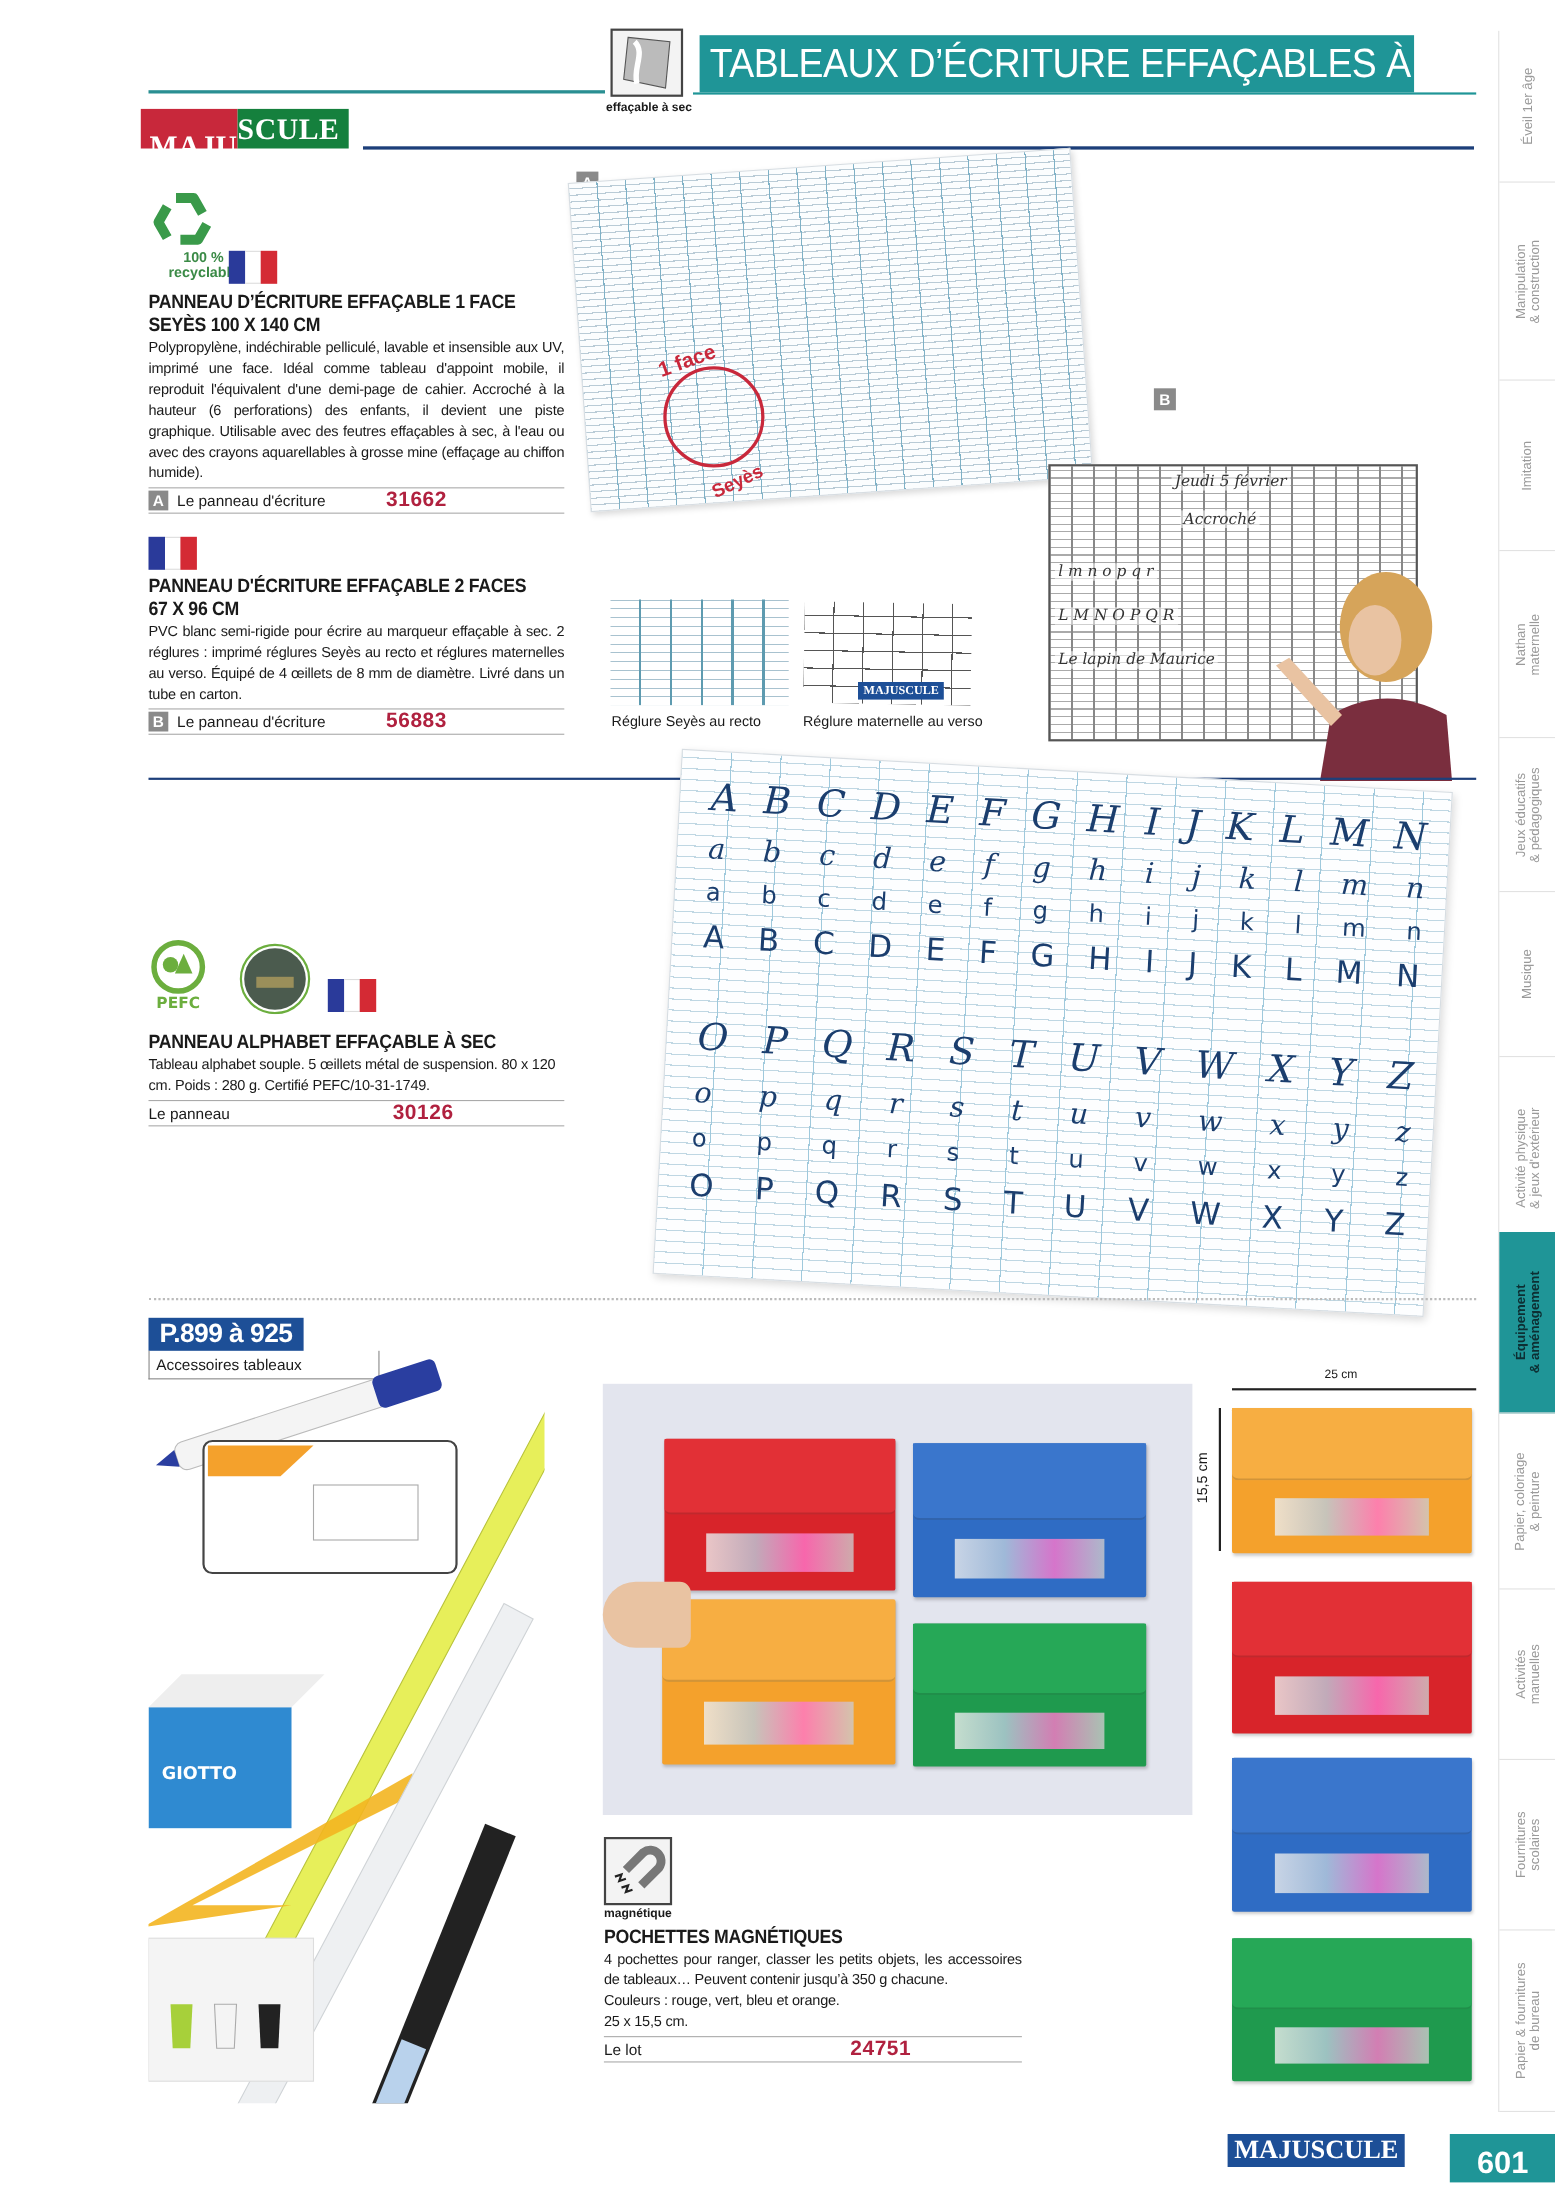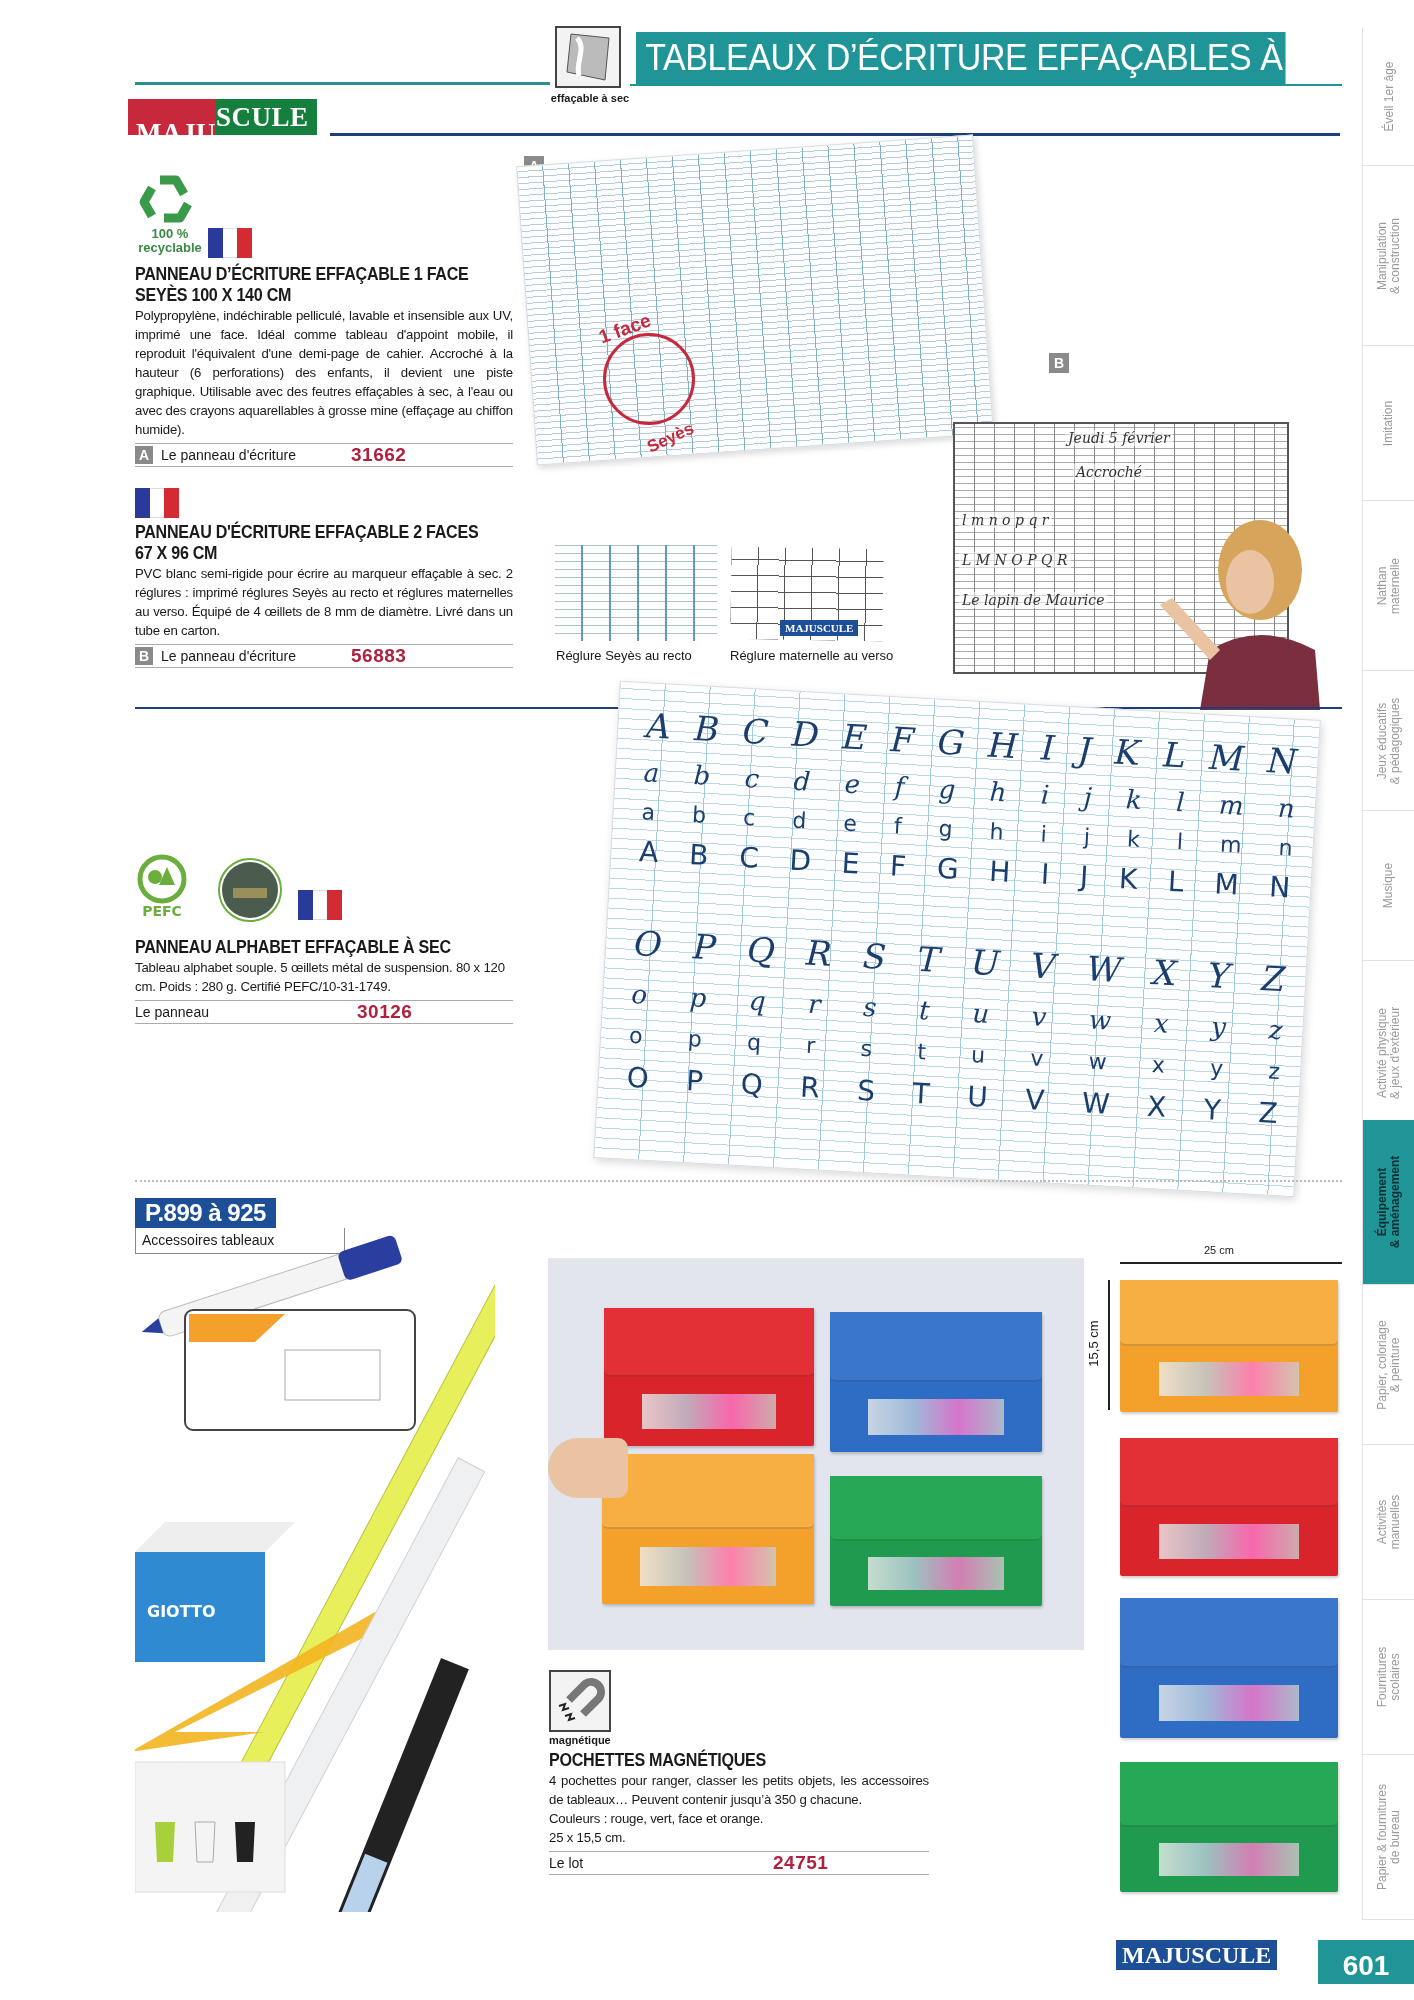--- a/index.html
+++ b/index.html
@@ -25,21 +25,21 @@
   .ref-row { display: flex; align-items: center; height: 24px; border-top: 1px solid #aaa; border-bottom: 1px solid #aaa; margin-top: 4px; }
   .ref-letter { width: 18px; height: 18px; background: #8a8a8a; color: #fff; font-weight: bold; font-size: 14px; text-align: center; line-height: 18px; margin-right: 8px; }
   .ref-label { font-size: 14px; font-weight: normal; width: 190px; }
   .ref-code { font-size: 19px; font-weight: bold; color: #b0213f; letter-spacing: 0.5px; }
 
   .flag { display: flex; width: 44px; height: 30px; }
   .flag span { flex: 1; }
   .flag .b { background: #2a3a9a; } .flag .w { background: #fff; border-top: 1px solid #ddd; border-bottom: 1px solid #ddd; } .flag .r { background: #d42a34; }
 
   .recycle { left: 138px; top: 170px; width: 60px; height: 56px; }
-  .recycle-text { left: 130px; top: 227px; width: 80px; font-size: 13px; line-height: 14px; color: #3a8a46; font-weight: bold; text-align: center; }
+  .recycle-text { left: 145px; top: 227px; width: 80px; font-size: 13px; line-height: 14px; color: #3a8a46; font-weight: bold; text-align: center; }
 
   
   .board-a { left: 526px; top: 150px; width: 458px; height: 300px; background: #fbfdfe; border: 1px solid #d7dde2; transform: rotate(-4deg); box-shadow: 2px 3px 6px rgba(0,0,0,0.15);
     background-image: repeating-linear-gradient(90deg, transparent 0 25px, #7fb1c6 25px 26px), repeating-linear-gradient(0deg, transparent 0 5px, #b9cbd6 5px 6px); }
   .letter-tag { width: 20px; height: 20px; background: #8a8a8a; color: #fff; font-weight: bold; font-size: 14px; text-align: center; line-height: 20px; }
   .seyes-circle { left: 603px; top: 333px; width: 92px; height: 92px; border: 3px solid #c8283b; border-radius: 50%; }
   .seyes-txt1 { left: 598px; top: 318px; color: #c8283b; font-weight: bold; font-size: 19px; transform: rotate(-20deg); }
   .seyes-txt2 { left: 646px; top: 428px; color: #c8283b; font-weight: bold; font-size: 17px; transform: rotate(-25deg); }
 
   .ruling-a { left: 555px; top: 545px; width: 162px; height: 96px; background: #fff;
@@ -418,21 +418,21 @@
   <svg width="58" height="58" viewBox="0 0 58 58">
       <path d="M18 28 L34 12 A10 10 0 0 1 48 26 L32 42" fill="none" stroke="#777" stroke-width="8"></path>
       <path d="M8 34 L14 32 L12 38 L18 36" stroke="#222" fill="none" stroke-width="2"></path>
       <path d="M14 44 L20 42 L18 48 L24 46" stroke="#222" fill="none" stroke-width="2"></path>
     </svg>
 </div>
 <div class="abs" style="left:549px;top:1734px;font-size:11px;font-weight:bold;">magnétique</div>
 <div class="abs prod" style="left:549px;top:1750px;width:380px;">
   <h2>POCHETTES MAGNÉTIQUES</h2>
   <p>4 pochettes pour ranger, classer les petits objets, les accessoires de tableaux… Peuvent contenir jusqu’à 350 g chacune.</p>
-  <p style="text-align:left;">Couleurs : rouge, vert, face et orange.</p>
+  <p style="text-align:left;">Couleurs : rouge, vert, bleu et orange.</p>
   <p style="text-align:left;">25 x 15,5 cm.</p>
   <div class="ref-row">
     <span class="ref-label" style="width:224px;">Le lot</span>
     <span class="ref-code">24751</span>
   </div>
 </div>
 
 <div class="abs sidebar">
   <div class="tab" style="top:0;height:138px;">
       <span>Éveil 1er âge</span>

